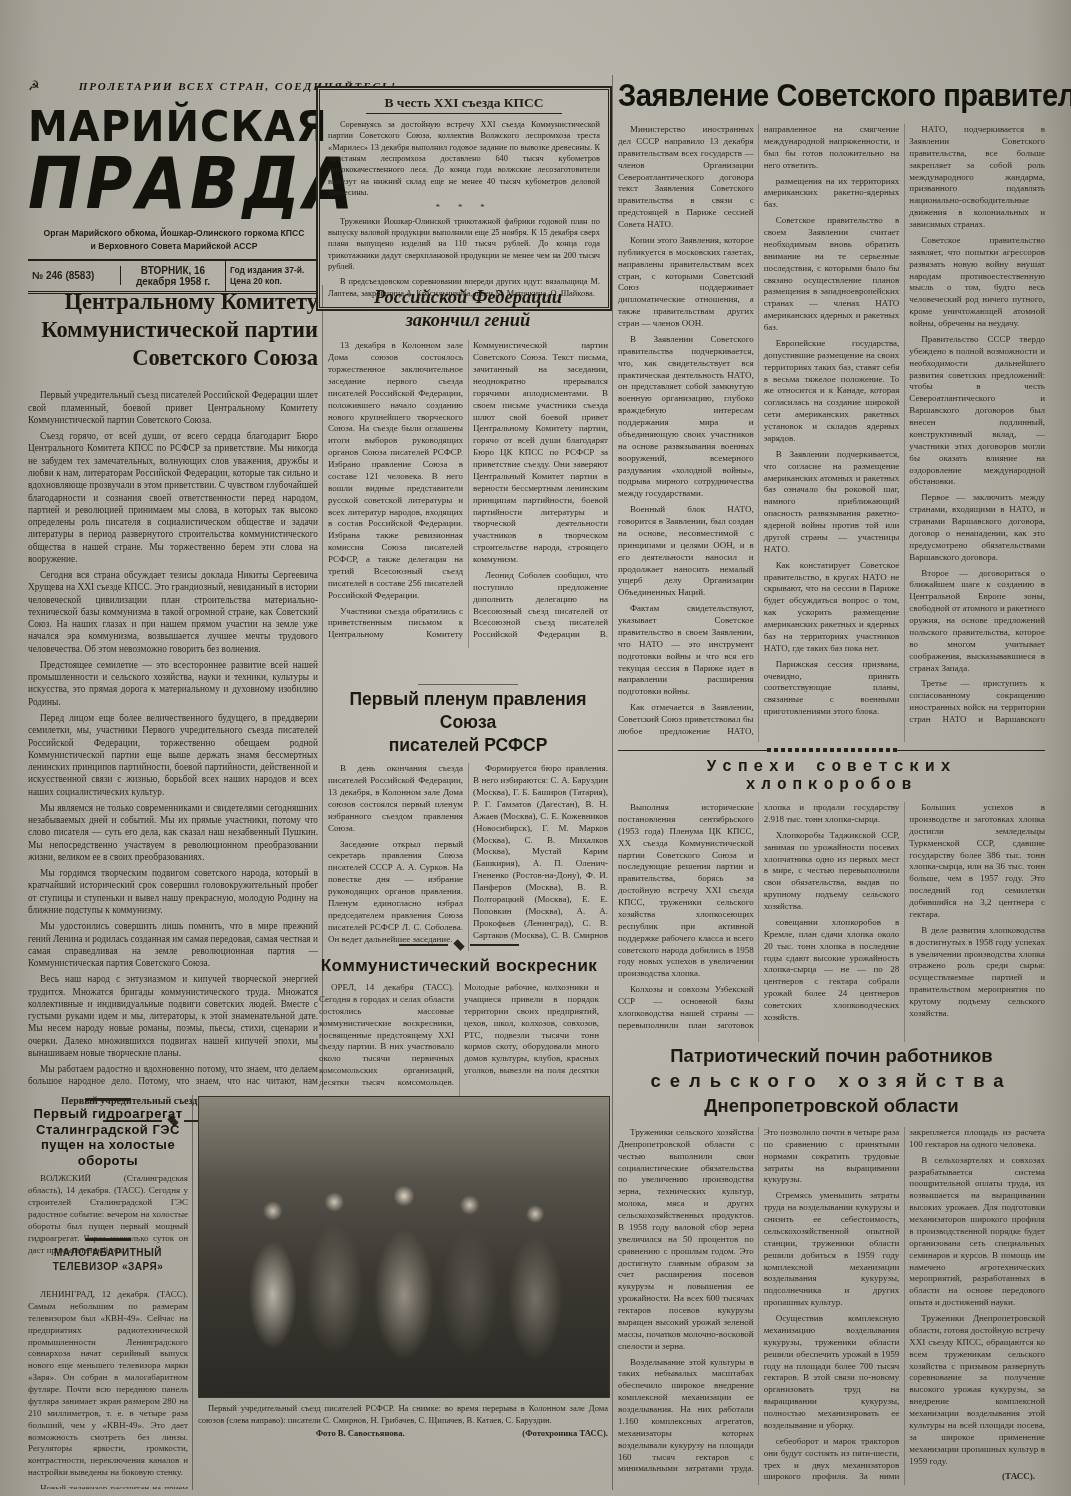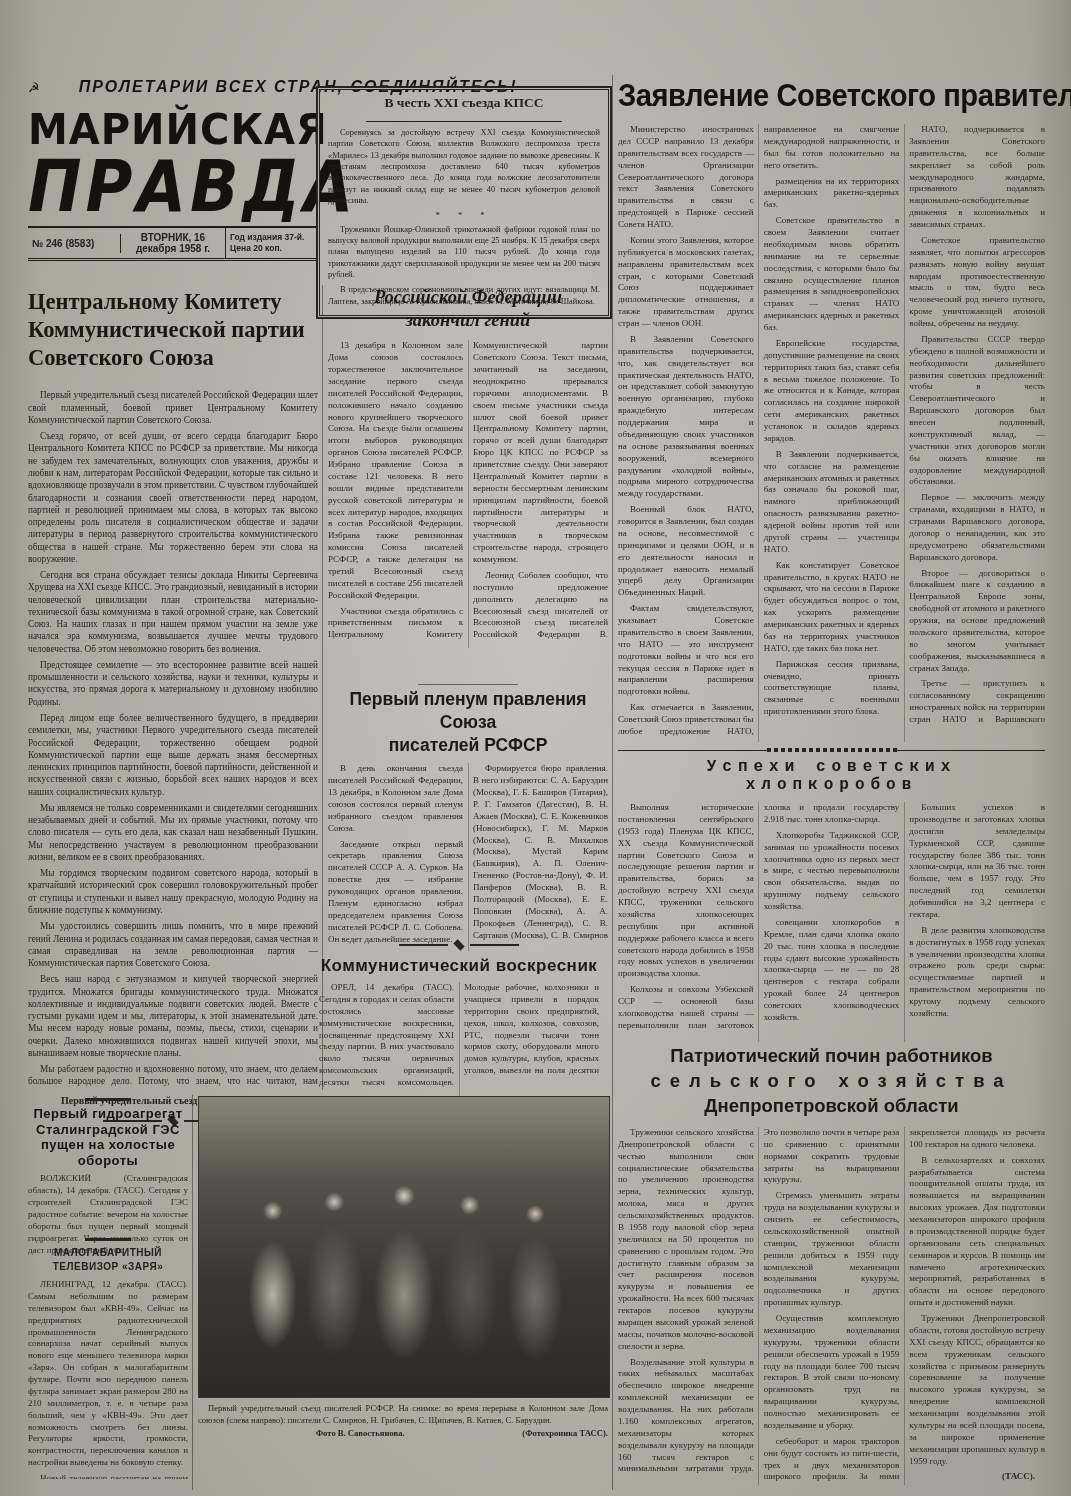--- a/index.html
+++ b/index.html
@@ -9,51 +9,51 @@
         background:
           radial-gradient(ellipse at 50% 40%, rgba(255,255,255,.14), rgba(0,0,0,.10) 85%),
           linear-gradient(90deg, #a8a599 0, #b8b5aa 4%, #bcb9ae 50%, #b7b4a9 96%, #a39f93 100%);
         color:#24221b;}
   .abs{position:absolute;}
   p{margin:0 0 4px 0;text-indent:12px;text-align:justify;}
   .body-txt{font-size:9px;line-height:1.32;color:#2a2820;}
   .tass{text-align:right;font-weight:bold;text-indent:0;padding-right:10px;}
 
   
-  .slogan{font-family:Liberation Sans, sans-serif;font-weight:bold;font-style:italic;
-          font-size:16px;letter-spacing:2px;white-space:nowrap;color:#17150f;padding-left:33px;}
+  .slogan{font-family:Liberation Serif, serif;font-weight:bold;font-style:italic;
+          font-size:11px;letter-spacing:2px;white-space:nowrap;color:#17150f;padding-left:33px;}
   .mast-title1{font-family:"DejaVu Sans",sans-serif;font-weight:900;font-size:40px;
           letter-spacing:1px;color:#14120c;transform:scaleY(1.08);transform-origin:left top;white-space:nowrap;}
   .mast-title2{font-family:"DejaVu Sans",sans-serif;font-weight:900;font-size:64px;
           letter-spacing:4px;color:#14120c;transform:scaleY(1.1);transform-origin:left top;
           white-space:nowrap;margin-top:-4px;font-style:italic;}
   .mast-sub{font-family:"Liberation Sans",sans-serif;font-weight:bold;font-size:8.6px;
           text-align:center;line-height:1.5;color:#201e16;}
   .dateline{display:flex;border-top:2px solid #201e16;border-bottom:3px double #201e16;
           font-family:"Liberation Sans",sans-serif;font-weight:bold;font-size:10px;align-items:center;}
   .dateline>div{padding:4px 4px;}
   .dl-issue{width:84px;border-right:1px solid #201e16;}
   .dl-date{flex:1;text-align:center;border-right:1px solid #201e16;}
   .dl-ed{width:86px;font-size:8.5px;line-height:1.3;text-align:left;}
 
   
   .plan-box{border:2px solid #26241c;box-shadow:inset 0 0 0 1px #b8b5aa, inset 0 0 0 2px #26241c;
             padding:7px 10px 6px 10px;}
   .plan-kicker{text-align:center;font-family:"Liberation Serif",serif;font-size:13.5px;
-            font-weight:bold;border-bottom:1px solid #26241c;display:block;margin:0 auto 5px auto;width:72%;padding-bottom:10px;}
+            font-weight:bold;border-bottom:1px solid #26241c;display:block;margin:0 auto 5px auto;width:72%;padding-bottom:2px;}
   .plan-title{text-align:center;font-family:"Liberation Serif",serif;font-weight:bold;
             font-size:22px;letter-spacing:2px;margin-bottom:5px;color:#17150e;}
   .plan-box p{font-size:8.4px;line-height:1.35;}
   .stars{text-align:center;font-size:8px;letter-spacing:8px;text-indent:0;margin:2px 0;}
 
   
   .h-statement{font-family:"Liberation Sans",sans-serif;font-weight:bold;font-size:31px;
             letter-spacing:-0.5px;white-space:nowrap;transform:scaleX(.94);transform-origin:left top;color:#14120c;}
   .h-letter{font-family:"Liberation Serif",serif;font-weight:bold;font-size:22.5px;
-            text-align:left;line-height:1.25;color:#1a180f;}
+            text-align:right;line-height:1.25;color:#1a180f;}
   .h-congress{font-family:"Liberation Serif",serif;font-style:italic;font-weight:bold;
             font-size:18.5px;text-align:center;line-height:1.25;color:#1c1a12;}
   .h-plenum{font-family:"Liberation Sans",sans-serif;font-weight:bold;font-size:17.5px;
             text-align:center;line-height:1.3;color:#1c1a12;}
   .h-voskresnik{font-family:"Liberation Sans",sans-serif;font-weight:bold;font-size:17px;
             text-align:center;letter-spacing:.5px;color:#1c1a12;}
   .h-cotton{font-family:Liberation Mono, monospace;font-weight:bold;font-size:16px;
             text-align:center;letter-spacing:6px;color:#1c1a12;}
   .h-patriotic{font-family:"Liberation Sans",sans-serif;font-weight:bold;font-size:18.5px;
             text-align:center;line-height:1.35;color:#1c1a12;}
@@ -103,20 +103,24 @@
   <div class="vrule" style="left:612px;top:75px;height:1415px;"></div>
   <div class="vrule" style="left:192px;top:1095px;height:395px;"></div>
 
   <div class="abs" style="left:28px;top:78px;width:292px;">
     <div style="display:flex;align-items:center;gap:6px;">
       <span style="font-family:'DejaVu Sans',sans-serif;font-size:13px;color:#17150f;">☭</span>
       <span class="slogan">ПРОЛЕТАРИИ ВСЕХ СТРАН, СОЕДИНЯЙТЕСЬ!</span>
     </div>
     <div class="mast-title1" style="margin-top:8px;">МАРИЙСКАЯ</div>
     <div class="mast-title2">ПРАВДА</div>
+    <div class="mast-sub" style="margin-top:10px;">
+      <div>Орган Марийского обкома, Йошкар-Олинского горкома КПСС</div>
+      <div>и Верховного Совета Марийской АССР</div>
+    </div>
     <div class="dateline" style="margin-top:6px;">
       <div class="dl-issue">№ 246 (8583)</div>
       <div class="dl-date">ВТОРНИК, 16 декабря 1958 г.</div>
       <div class="dl-ed">
         <div>Год издания 37-й.</div>
         <div>Цена 20 коп.</div>
       </div>
     </div>
   </div>
 
@@ -263,21 +267,21 @@
         <p>ВОЛЖСКИЙ (Сталинградская область), 14 декабря. (ТАСС). Сегодня у строителей Сталинградской ГЭС радостное событие: вечером на холостые обороты был пущен первый мощный гидроагрегат. Через несколько суток он даст промышленный ток.</p>
       </div>
   </div>
 
   <div class="abs" style="left:28px;top:1238px;width:160px;">
     <div class="small-divider"></div>
     <div class="h-tv">
       <div>МАЛОГАБАРИТНЫЙ</div>
       <div>ТЕЛЕВИЗОР «ЗАРЯ»</div>
     </div>
-    <div class="body-txt" style="margin-top:5px;height:200px;overflow:hidden;">
+    <div class="body-txt" style="margin-top:15px;height:200px;overflow:hidden;">
         <p>ЛЕНИНГРАД, 12 декабря. (ТАСС). Самым небольшим по размерам телевизором был «КВН-49». Сейчас на предприятиях радиотехнической промышленности Ленинградского совнархоза начат серийный выпуск нового еще меньшего телевизора марки «Заря». Он собран в малогабаритном футляре. Почти всю переднюю панель футляра занимает экран размером 280 на 210 миллиметров, т. е. в четыре раза больший, чем у «КВН-49». Это дает возможность смотреть без линзы. Регуляторы яркости, громкости, контрастности, переключения каналов и настройки выведены на боковую стенку.</p>
         <p>Новый телевизор рассчитан на прием 5 различных телевизионных программ.</p>
       </div>
   </div>
 
   <div class="abs" style="left:198px;top:1096px;width:410px;">
     <div class="photo" style="width:410px;height:300px;"></div>
     <div class="caption" style="margin-top:5px;">
       <p class="c1" style="margin:0;">Первый учредительный съезд писателей РСФСР. На снимке: во время перерыва в Колонном зале Дома союзов (слева направо): писатели С. Смирнов, Н. Грибачев, С. Щипачев, В. Катаев, С. Баруздин.</p>
       <div class="caption-row">

